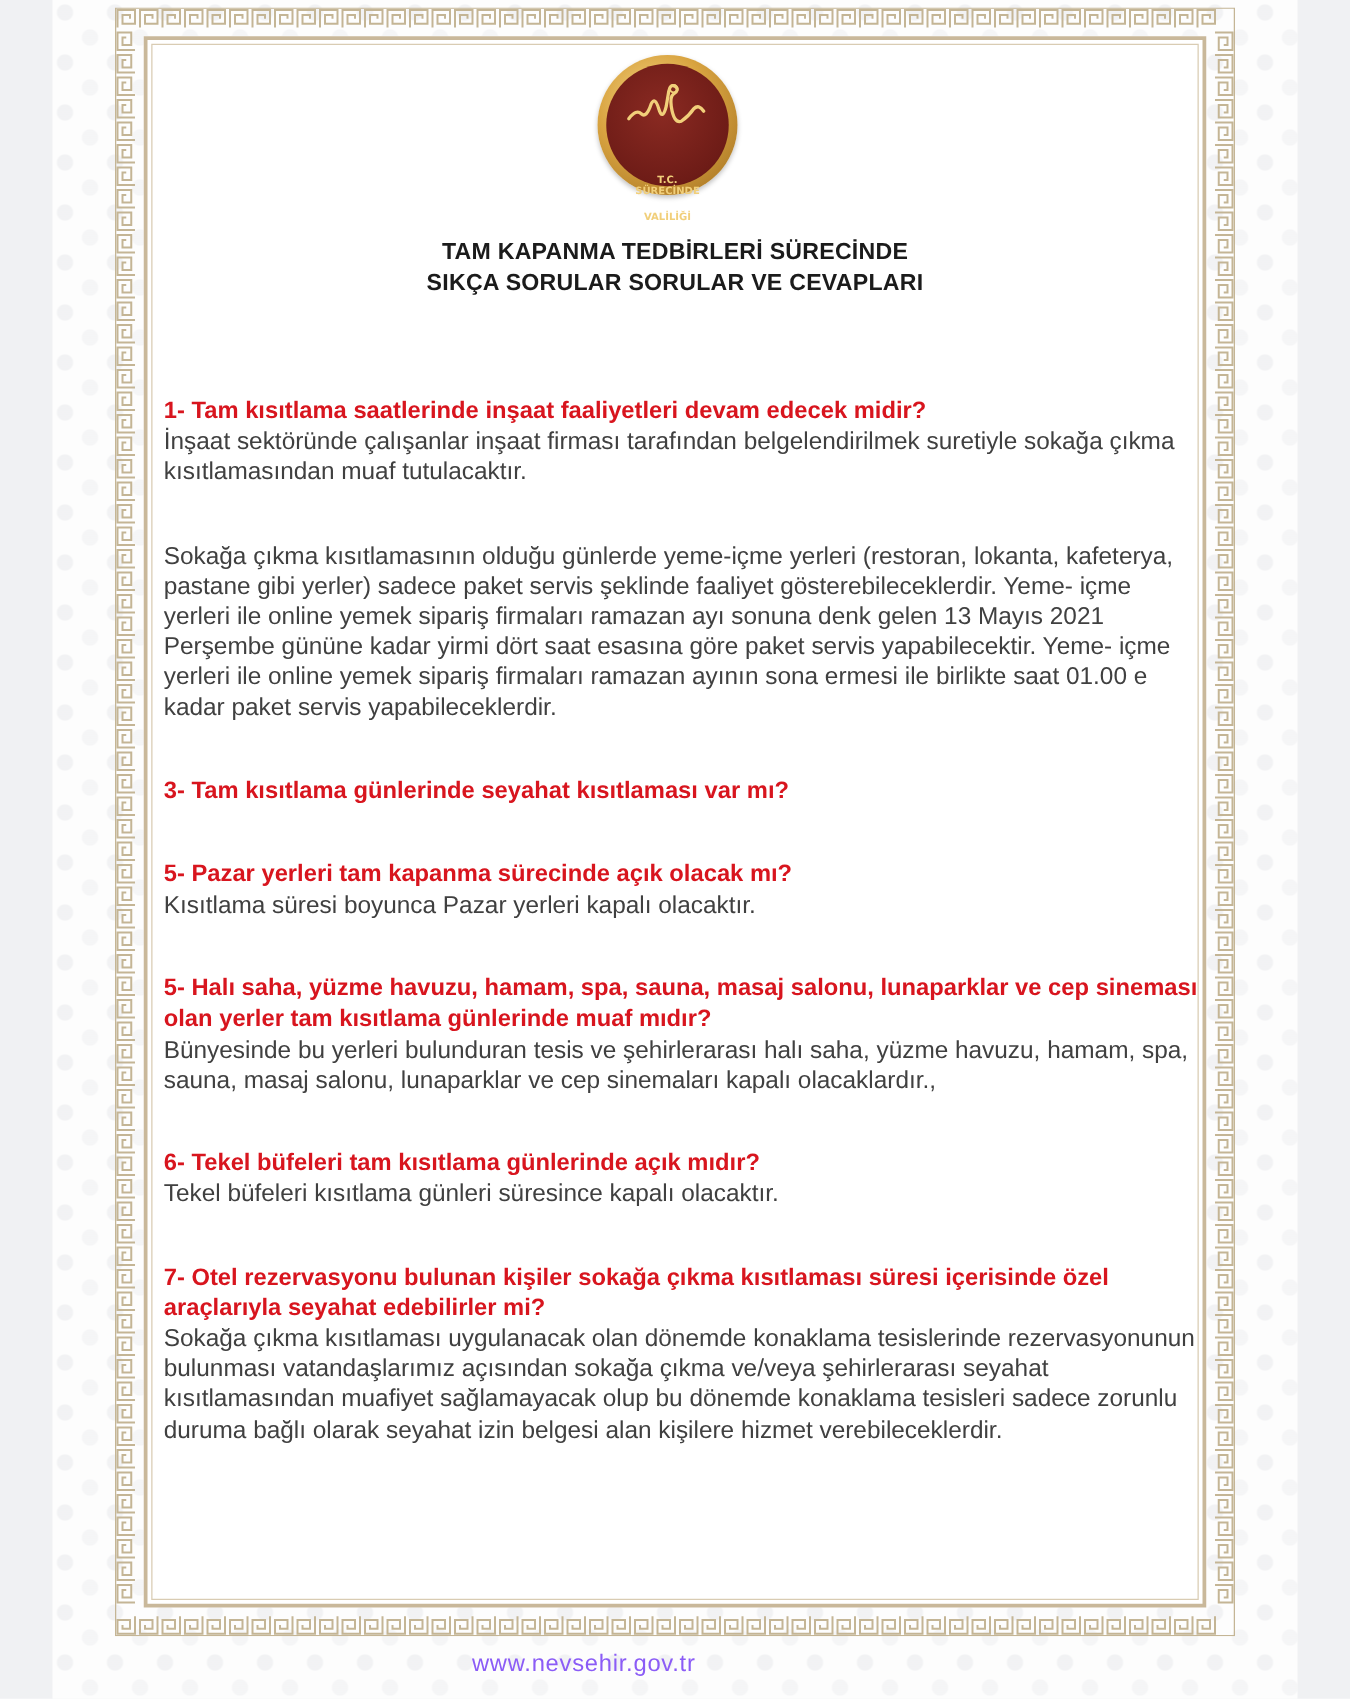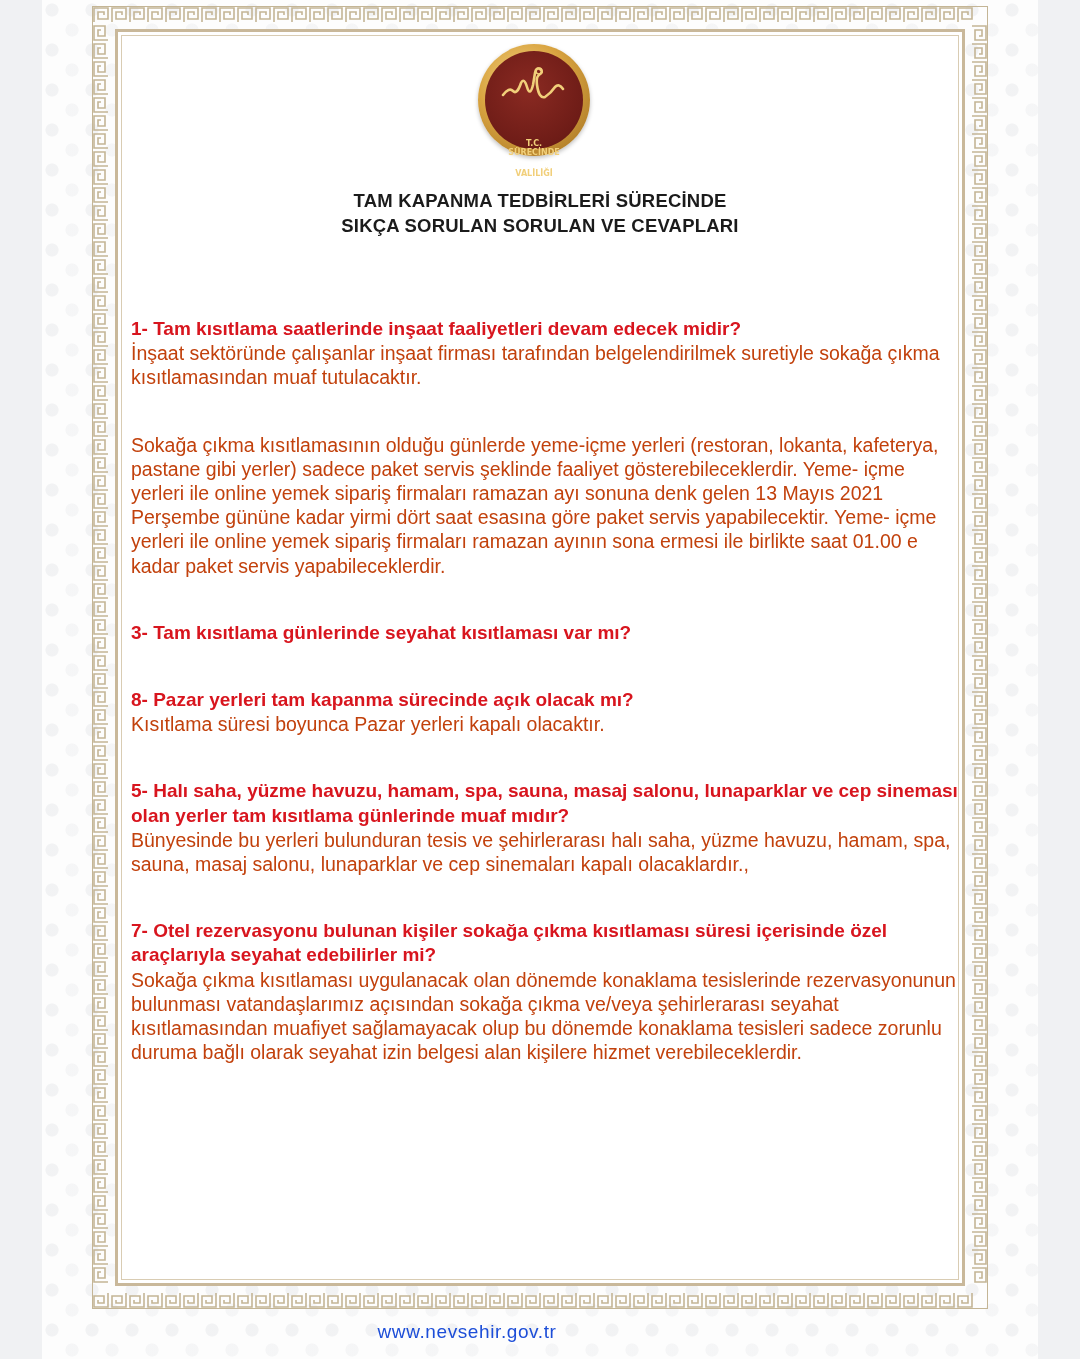--- a/index.html
+++ b/index.html
@@ -55,25 +55,25 @@
   .title {
     position: absolute; left: 200px; top: 188px; width: 680px;
     text-align: center; font-weight: bold; font-size: 18.5px; line-height: 25px;
     color: #1b1b1b; letter-spacing: 0.2px;
   }
   .faq {
     position: absolute; left: 131px; top: 274px; width: 830px;
     font-size: 19px; line-height: 24.2px;
   }
   .q { color: #d8151e; font-weight: bold; font-size: 19px; }
-  .a { color: #c2410c; font-family: "Liberation Sans", sans-serif; font-size: 19.5px; }
+  .a { color: #404040; font-family: "Liberation Sans", sans-serif; font-size: 19.5px; }
   .item { margin-bottom: 24px; margin-top: 43px; }
   .footer-url {
     position: absolute; left: 0; width: 934px; top: 1321px;
-    text-align: center; color: #1d4ed8; font-size: 19px; letter-spacing: 0.6px;
+    text-align: center; color: #8b5cf6; font-size: 19px; letter-spacing: 0.6px;
   }
 </style>
 </head>
 <body>
 
 <div class="card"></div>
 
 <div class="key-band">
   <svg id="keysvg" width="896" height="1303">
       <path d="M2 16 L2 2 L16 2 L16 13 L6 13 L6 6 L12 6 L12 9" fill="none" stroke="#c4b595" stroke-width="1.6" transform="translate(0,0) rotate(0 9 9)"></path>
@@ -327,41 +327,45 @@
       <circle cx="40" cy="6" r="3" fill="none" stroke="#f1cf7a" stroke-width="1.6"></circle>
     </svg>
     <div class="logo-text" style="top:58px">T.C.</div>
     <div class="logo-text" style="top:67px">SÜRECİNDE</div>
     <div class="logo-text" style="top:88px">VALİLİĞİ</div>
   </div>
 </div>
 
 <div class="title">
   <div>TAM KAPANMA TEDBİRLERİ SÜRECİNDE</div>
-  <div>SIKÇA SORULAN SORULAN VE CEVAPLARI</div>
+  <div>SIKÇA SORULAR SORULAR VE CEVAPLARI</div>
 </div>
 
 <div class="faq">
   <div class="item">
     <div class="q">1- Tam kısıtlama saatlerinde inşaat faaliyetleri devam edecek midir?</div>
     <div class="a">İnşaat sektöründe çalışanlar inşaat firması tarafından belgelendirilmek suretiyle sokağa çıkma kısıtlamasından muaf tutulacaktır.</div>
   </div>
   <div class="item">
     <div class="a">Sokağa çıkma kısıtlamasının olduğu günlerde yeme-içme yerleri (restoran, lokanta, kafeterya, pastane gibi yerler) sadece paket servis şeklinde faaliyet gösterebileceklerdir. Yeme- içme yerleri ile online yemek sipariş firmaları ramazan ayı sonuna denk gelen 13 Mayıs 2021 Perşembe gününe kadar yirmi dört saat esasına göre paket servis yapabilecektir. Yeme- içme yerleri ile online yemek sipariş firmaları ramazan ayının sona ermesi ile birlikte saat 01.00 e kadar paket servis yapabileceklerdir.</div>
   </div>
   <div class="item">
     <div class="q">3- Tam kısıtlama günlerinde seyahat kısıtlaması var mı?</div>
   </div>
   <div class="item">
-    <div class="q">8- Pazar yerleri tam kapanma sürecinde açık olacak mı?</div>
+    <div class="q">5- Pazar yerleri tam kapanma sürecinde açık olacak mı?</div>
     <div class="a">Kısıtlama süresi boyunca Pazar yerleri kapalı olacaktır.</div>
   </div>
   <div class="item">
     <div class="q">5- Halı saha, yüzme havuzu, hamam, spa, sauna, masaj salonu, lunaparklar ve cep sineması olan yerler tam kısıtlama günlerinde muaf mıdır?</div>
     <div class="a">Bünyesinde bu yerleri bulunduran tesis ve şehirlerarası halı saha, yüzme havuzu, hamam, spa, sauna, masaj salonu, lunaparklar ve cep sinemaları kapalı olacaklardır.,</div>
   </div>
   <div class="item">
+    <div class="q">6- Tekel büfeleri tam kısıtlama günlerinde açık mıdır?</div>
+    <div class="a">Tekel büfeleri kısıtlama günleri süresince  kapalı olacaktır.</div>
+  </div>
+  <div class="item">
     <div class="q">7- Otel rezervasyonu bulunan kişiler sokağa çıkma kısıtlaması süresi içerisinde özel araçlarıyla seyahat edebilirler mi?</div>
     <div class="a">Sokağa çıkma kısıtlaması uygulanacak olan dönemde konaklama tesislerinde rezervasyonunun bulunması vatandaşlarımız açısından sokağa çıkma ve/veya şehirlerarası seyahat kısıtlamasından muafiyet sağlamayacak olup bu dönemde konaklama tesisleri sadece zorunlu duruma bağlı olarak seyahat izin belgesi alan kişilere hizmet verebileceklerdir.</div>
   </div>
 </div>
 
 <div class="footer-url">www.nevsehir.gov.tr</div>
 
 </body></html>

